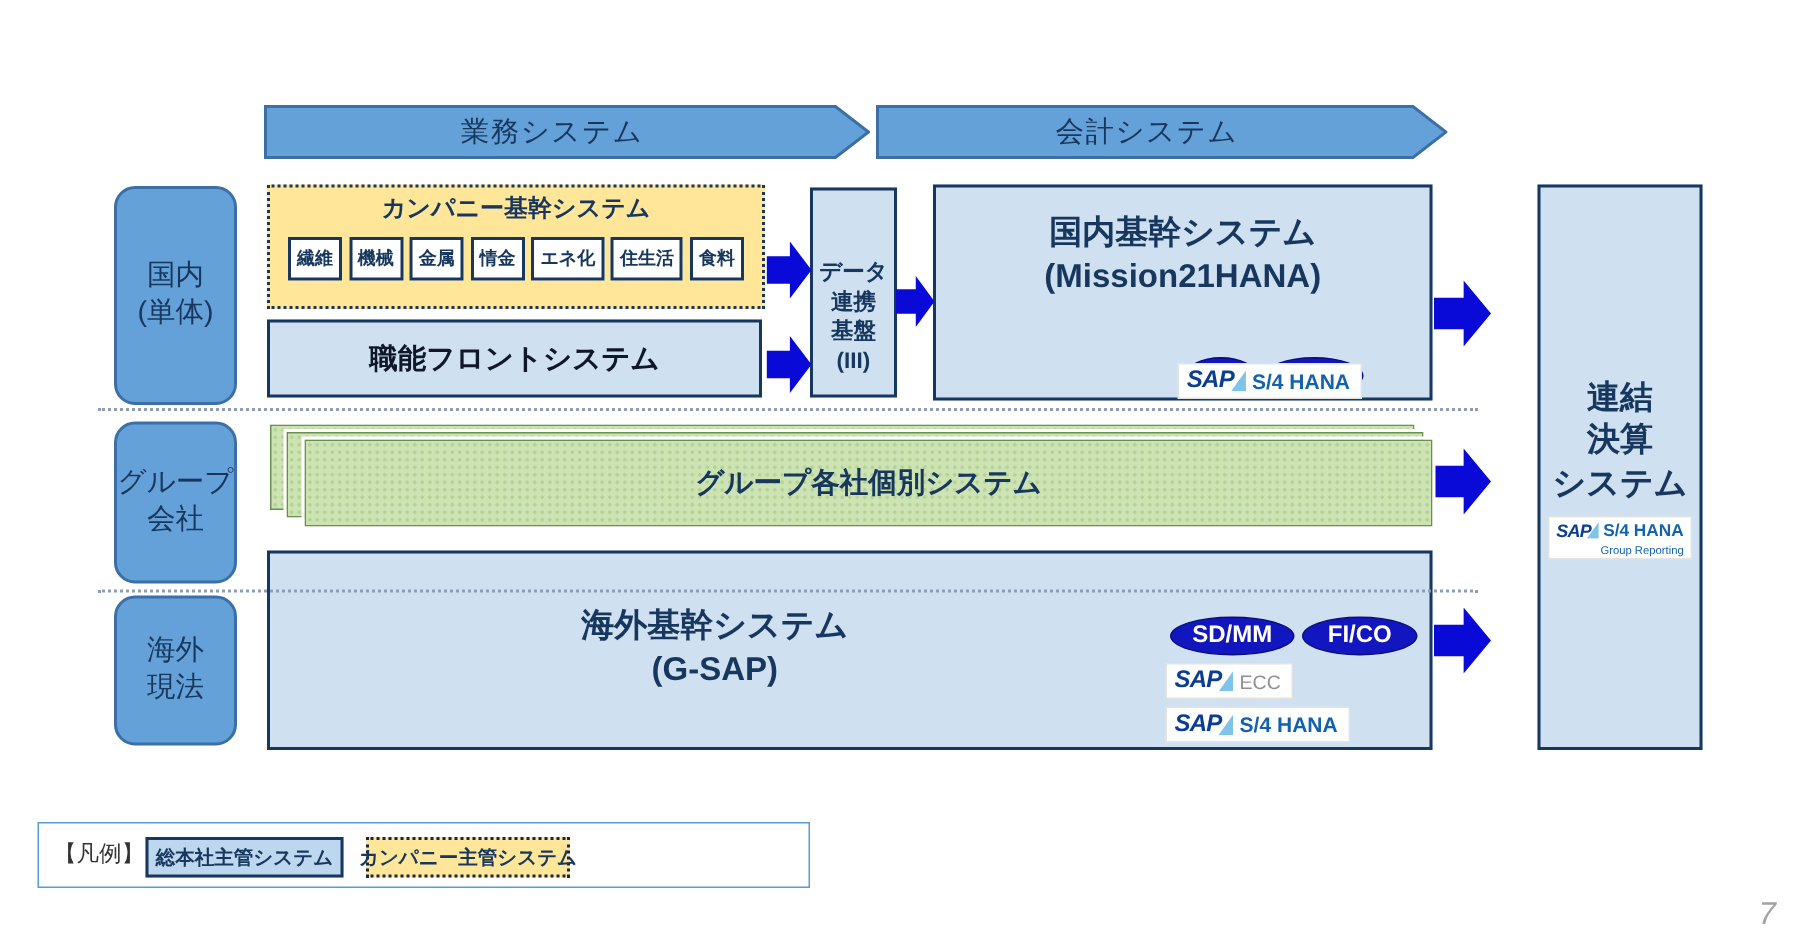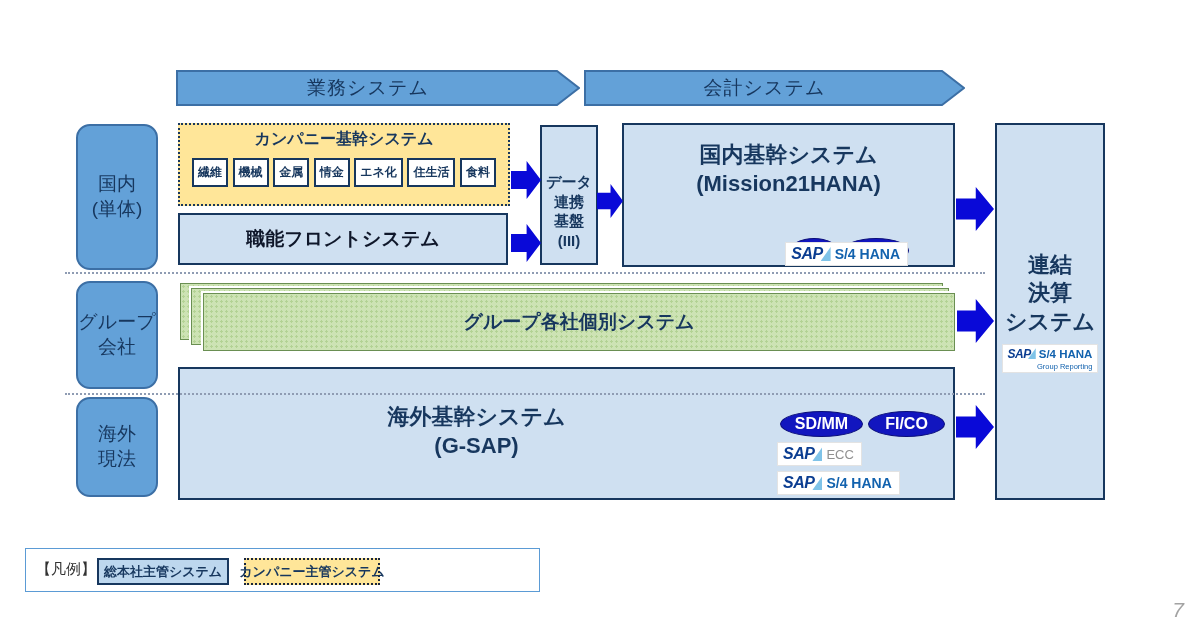--- a/index.html
+++ b/index.html
@@ -185,21 +185,21 @@
       <span class="sap-swoosh"></span>
       <span class="sap-product grey">ECC</span>
     </div>
     <div class="sap-logo abs" style="left:598px; top:103px;">
       <span class="sap-brand">SAP</span>
       <span class="sap-swoosh"></span>
       <span class="sap-product">S/4 HANA</span>
     </div>
   </div>
 
-  <div class="blue-box" style="left:995px; top:123px; width:110px; height:377px; display:flex; flex-direction:column; align-items:center; justify-content:center;">
+  <div class="blue-box" style="left:1025px; top:123px; width:110px; height:377px; display:flex; flex-direction:column; align-items:center; justify-content:center;">
     <div class="big-title" style="font-size:22px;">連結
 決算
 システム</div>
     <div class="sap-logo small" style="margin-top:8px; flex-direction:column; align-items:flex-end; padding:2px 5px;">
       <span style="display:flex; align-items:center;">
         <span class="sap-brand">SAP</span>
         <span class="sap-swoosh" style="width:8px; height:11px;"></span>
         <span class="sap-product">S/4 HANA</span>
       </span>
       <span class="sap-sub">Group Reporting</span>

